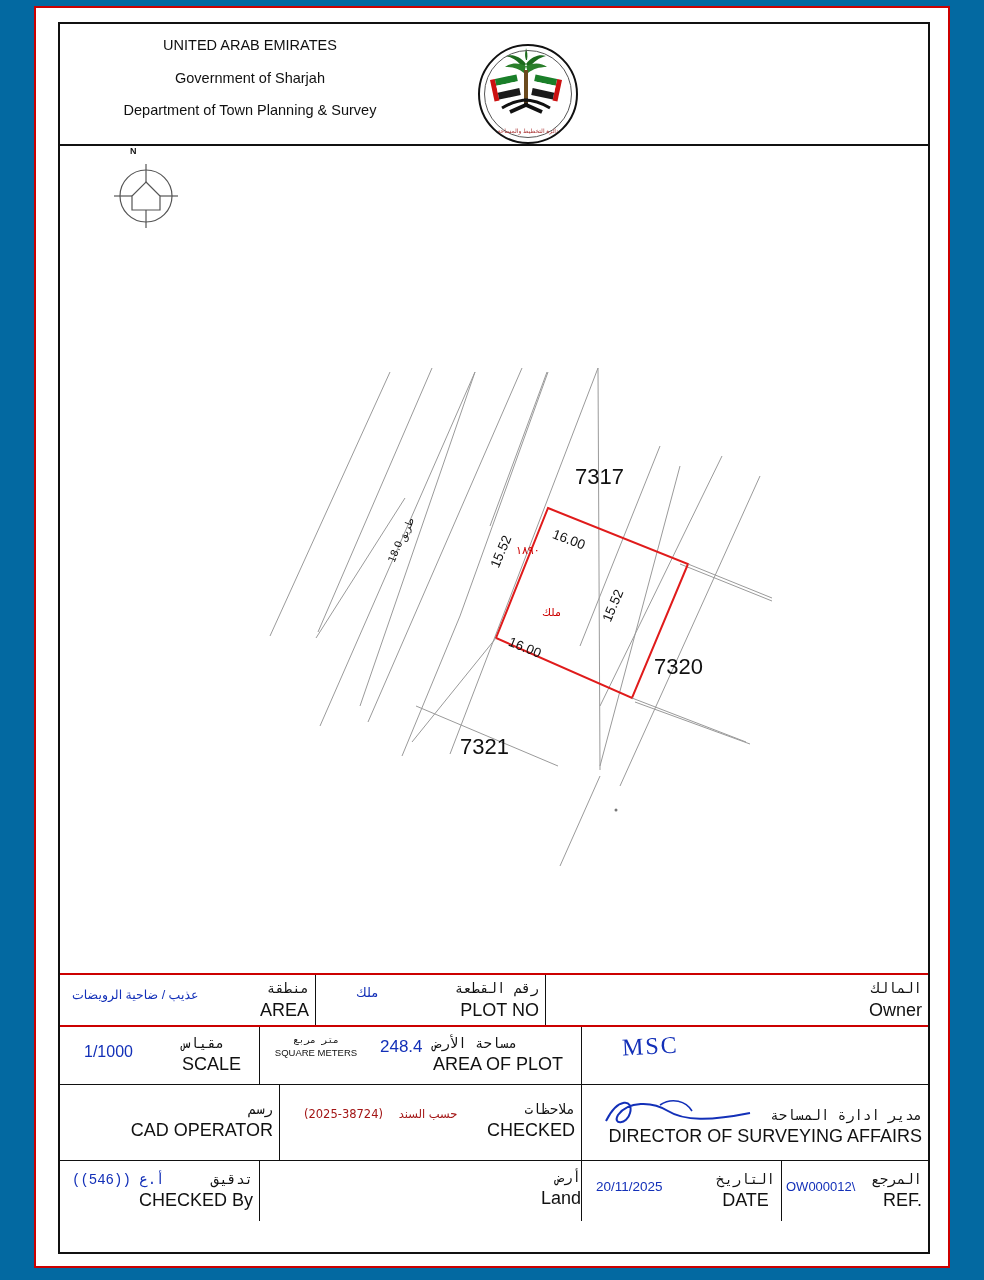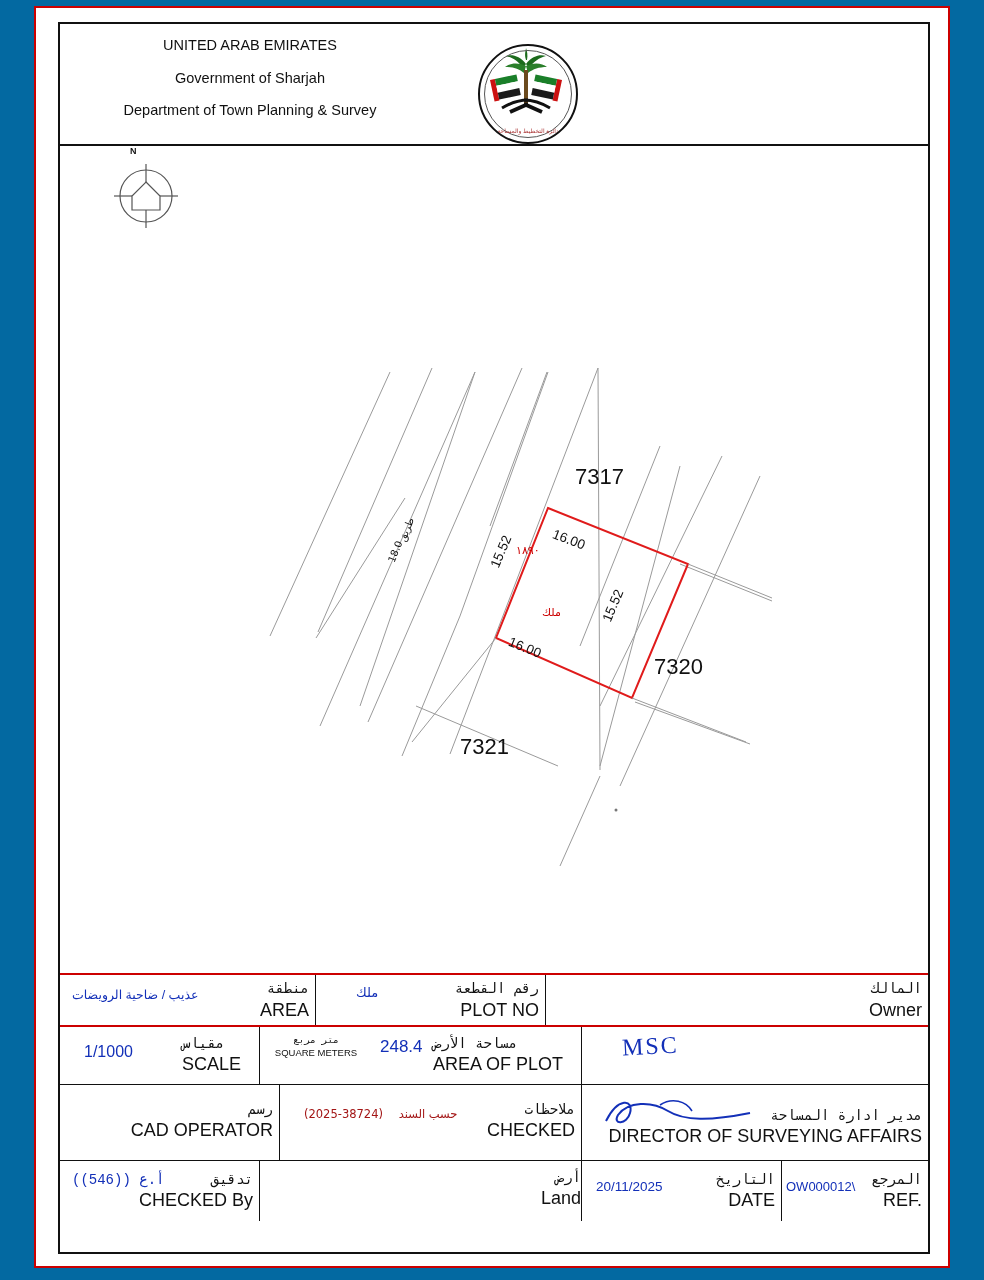--- a/index.html
+++ b/index.html
@@ -265,21 +265,21 @@
           </div>
 
           <div class="cell vsep" style="left:200px;width:322px;">
             <div style="position:absolute;left:0;right:0;top:0;text-align:right;line-height:1.3;margin-top:8px;">
               <div class="lab-ar">أرض</div>
               <div class="lab-en">Land</div>
             </div>
           </div>
 
           <div class="cell vsep" style="left:522px;width:200px;">
-            <div style="position:absolute;right:6px;top:10px;text-align:right;line-height:1.3;">
+            <div style="position:absolute;right:6px;top:10px;text-align:center;line-height:1.3;">
               <div class="lab-ar">التاريخ</div>
               <div class="lab-en">DATE</div>
             </div>
             <div class="valbox val" style="left:14px;top:18px;font-size:13.5px;">20/11/2025</div>
           </div>
 
           <div class="cell" style="left:722px;right:0;">
             <div style="position:absolute;right:6px;top:10px;text-align:right;line-height:1.3;">
               <div class="lab-ar">المرجع</div>
               <div class="lab-en">REF.</div>

